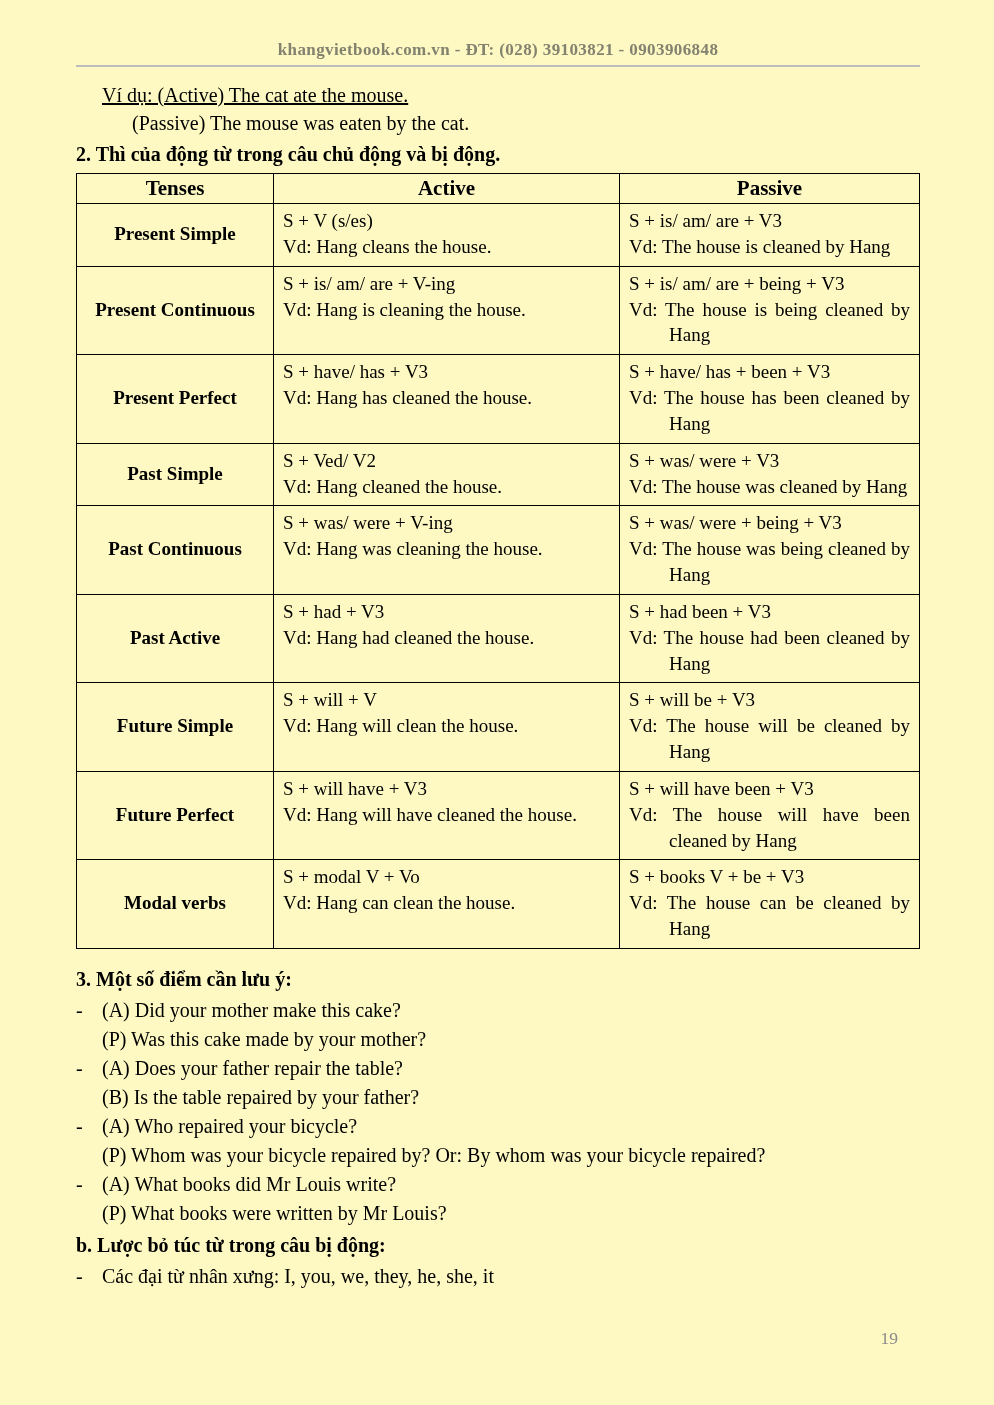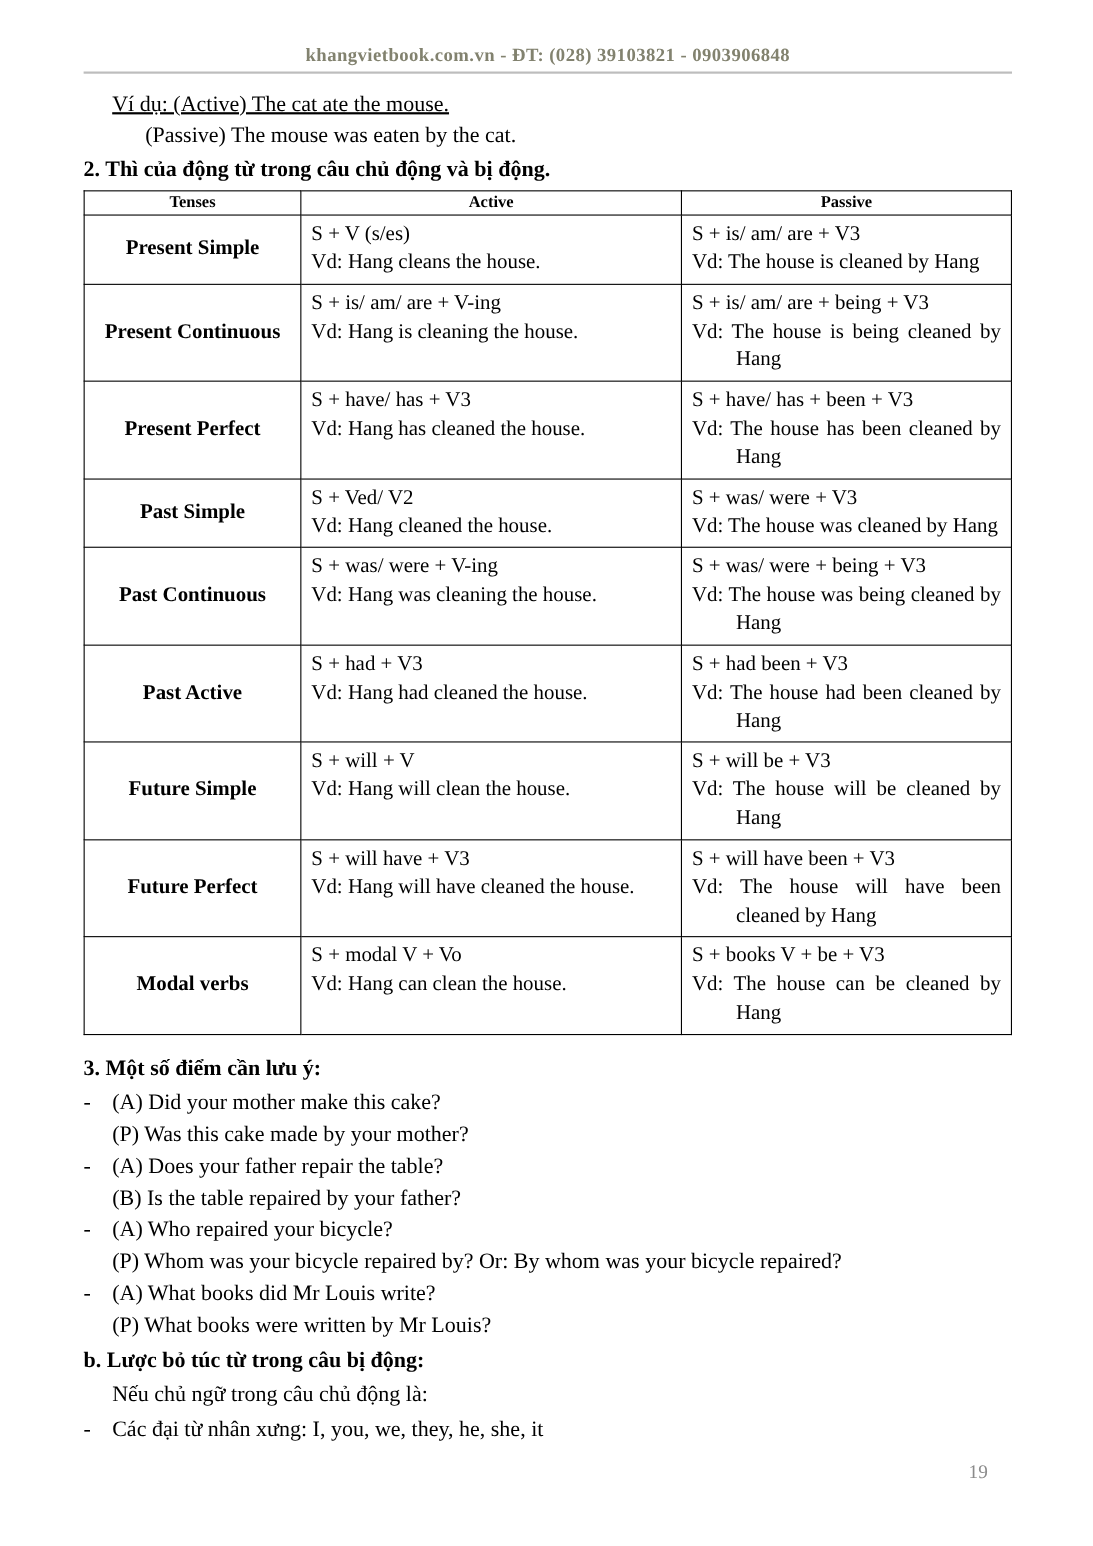--- a/index.html
+++ b/index.html
@@ -1,21 +1,21 @@
 <!DOCTYPE html>
 <html><head>
 <meta charset="utf-8">
 <style>
   html, body { margin: 0; padding: 0; background: #e9e9e9; }
   .page {
     position: relative;
     width: 994px;
     height: 1405px;
     margin: 0 auto;
-    background: #ffffff;
+    background: #fef9c3;
     box-sizing: border-box;
     padding: 40px 74px 0 76px;
     font-family: "Liberation Serif", "DejaVu Serif", serif;
     font-size: 20px;
     color: #000;
     overflow: hidden;
   }
   .doc-header {
     text-align: center;
     font-weight: bold;
@@ -36,21 +36,21 @@
     width: 100%;
     border-collapse: collapse;
     font-size: 19px;
     margin: 0 0 6px 0;
   }
   .tense-table th, .tense-table td {
     border: 1.6px solid #000;
   }
   .tense-table th {
     padding: 2px 8px;
-    font-size: 15px;
+    font-size: 21px;
     text-align: center;
     font-weight: bold;
   }
   .tense-table td {
     padding: 4px 9px 6px 9px;
     vertical-align: top;
     line-height: 1.36;
   }
   .c-tense {
     width: 178px;
@@ -256,21 +256,20 @@
     <span class="qa-text">(A) What books did Mr Louis write?</span>
   </div>
 
   <div class="qa-item">
     <span class="dash"></span>
     <span class="qa-text">(P) What books were written by Mr Louis?</span>
   </div>
 </div>
 
   <div class="hb">b. Lược bỏ túc từ trong câu bị động:</div>
-  <div class="nb-intro">Nếu chủ ngữ trong câu chủ động là:</div>
 
   <div>
   <div class="qa-item">
     <span class="dash">-</span>
     <span class="qa-text">Các đại từ nhân xưng: I, you, we, they, he, she, it</span>
   </div>
 </div>
 
   <div class="page-number">19</div>
 </div>

